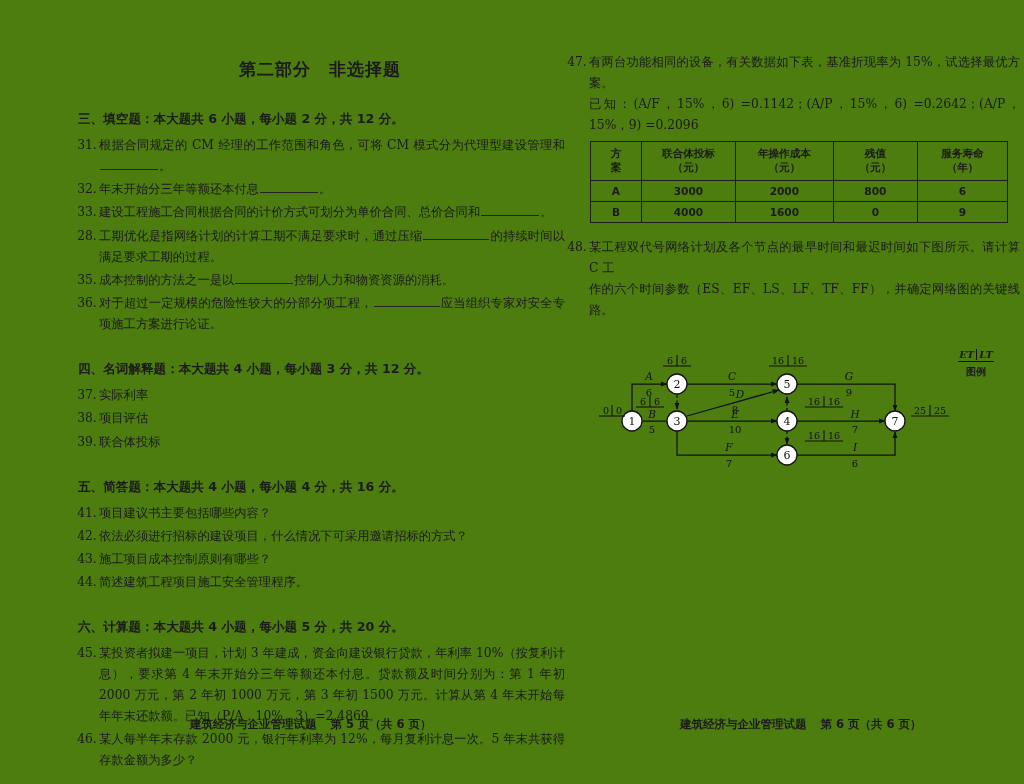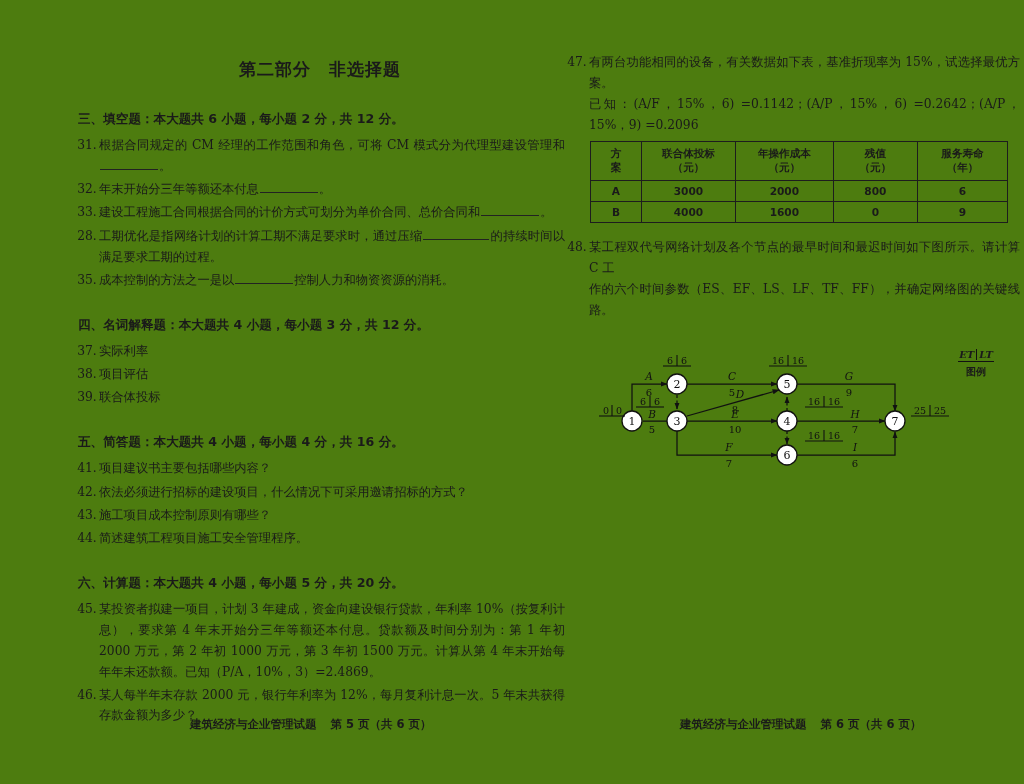--- a/index.html
+++ b/index.html
@@ -181,20 +181,24 @@
     <div class="q">
       <span class="num">28.</span>
       <span class="body"><span>工期优化是指网络计划的计算工期不满足要求时，通过压缩</span><span class="blank w2"></span><span>的持续时间以满足要求工期的过程。</span></span>
     </div>
 
     <div class="q">
       <span class="num">35.</span>
       <span class="body"><span>成本控制的方法之一是以</span><span class="blank"></span><span>控制人力和物资资源的消耗。</span></span>
     </div>
 
+    <div class="q">
+      <span class="num">36.</span>
+      <span class="body"><span>对于超过一定规模的危险性较大的分部分项工程，</span><span class="blank w2"></span><span>应当组织专家对安全专项施工方案进行论证。</span></span>
+    </div>
 
     <div class="sec-head spaced">四、名词解释题：本大题共 4 小题，每小题 3 分，共 12 分。</div>
 
     <div class="q">
       <span class="num">37.</span>
       <span class="body">实际利率</span>
     </div>
     <div class="q">
       <span class="num">38.</span>
       <span class="body">项目评估</span>

